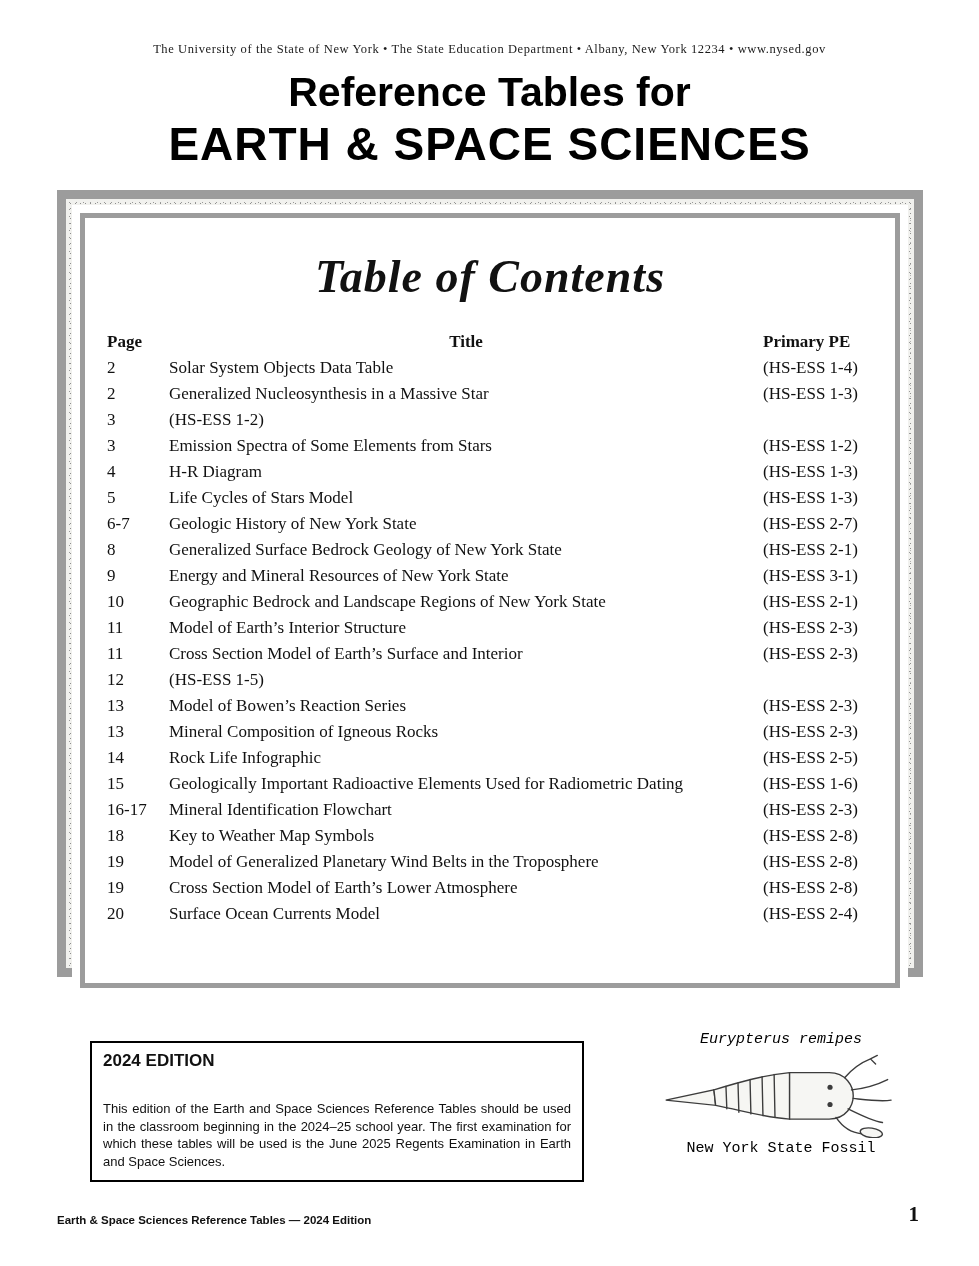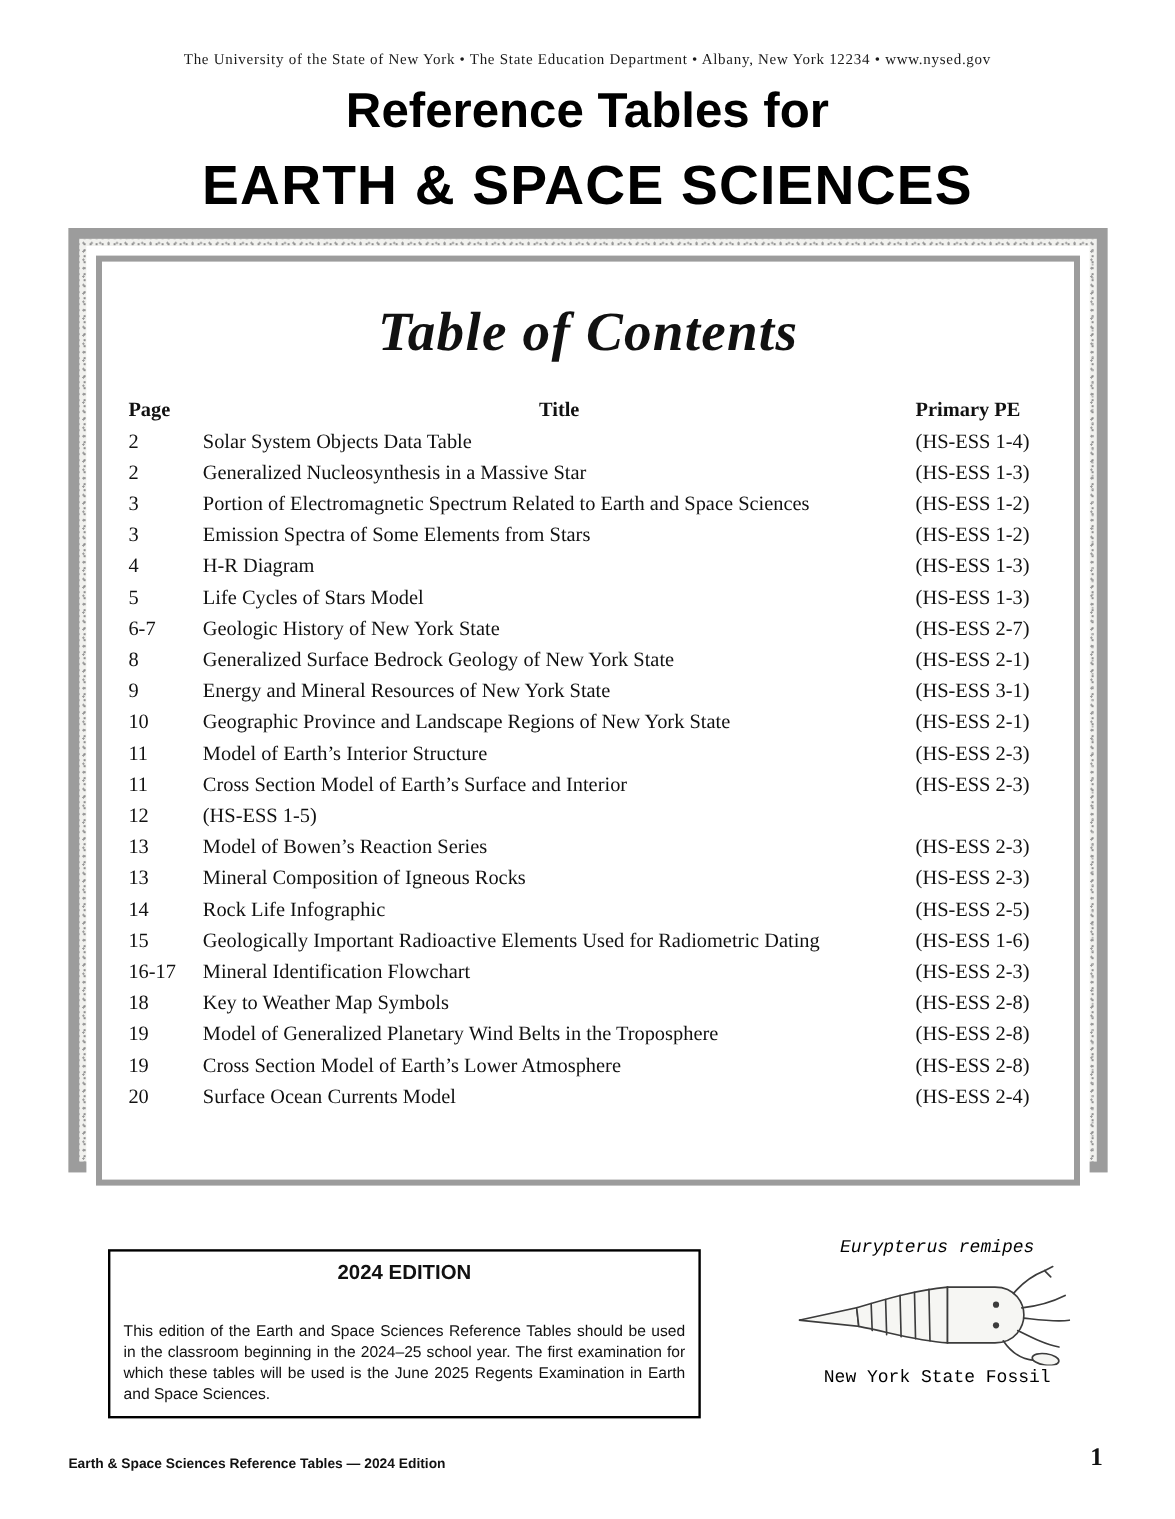--- a/index.html
+++ b/index.html
@@ -20,21 +20,21 @@
   }
 
   .main-title {
     position: absolute; top: 68px; left: 0; right: 0;
     text-align: center;
     font-family: "Liberation Sans", sans-serif;
     font-weight: bold; color: #000;
     line-height: 1.2;
   }
   .main-title .line1 { font-size: 41px; }
-  .main-title .line2 { font-size: 46px; letter-spacing: 1px; margin-top: 10px; }
+  .main-title .line2 { font-size: 46px; letter-spacing: 1px; }
 
   .frame {
     position: absolute; left: 57px; top: 190px;
     width: 866px; height: 787px;
     box-sizing: border-box;
     border: 9px solid #9c9c9c;
     background-color: #f1f1ee;
     background-image:
       radial-gradient(#9a9a9a 0.8px, transparent 0.9px),
       radial-gradient(#b4b4b4 0.7px, transparent 0.8px),
@@ -79,21 +79,21 @@
   .edition-box {
     position: absolute; left: 24px; top: 842px;
     width: 494px;
     box-sizing: border-box;
     background: #ffffff;
     border: 2px solid #000;
     padding: 8px 11px 10px 11px;
     font-family: "Liberation Sans", sans-serif;
   }
   .edition-title {
-    text-align: center; font-weight: bold; font-size: 17px;
+    font-weight: bold; font-size: 17px;
     margin-bottom: 17px;
   }
   .edition-body {
     font-size: 13px; line-height: 1.35;
     text-align: justify;
     margin-top: 29px;
   }
 
   .fossil {
     position: absolute; left: 565px; top: 832px;
@@ -143,21 +143,20 @@
           <span class="col-title">Solar System Objects Data Table</span>
           <span class="col-pe">(HS-ESS 1-4)</span>
         </div>
           <div class="toc-row">
           <span class="col-page">2</span>
           <span class="col-title">Generalized Nucleosynthesis in a Massive Star</span>
           <span class="col-pe">(HS-ESS 1-3)</span>
         </div>
           <div class="toc-row">
           <span class="col-page">3</span>
-          <span class="col-title">Portion of Electromagnetic Spectrum Related to Earth and Space Sciences</span>
           <span class="col-pe">(HS-ESS 1-2)</span>
         </div>
           <div class="toc-row">
           <span class="col-page">3</span>
           <span class="col-title">Emission Spectra of Some Elements from Stars</span>
           <span class="col-pe">(HS-ESS 1-2)</span>
         </div>
           <div class="toc-row">
           <span class="col-page">4</span>
           <span class="col-title">H-R Diagram</span>
@@ -178,21 +177,21 @@
           <span class="col-title">Generalized Surface Bedrock Geology of New York State</span>
           <span class="col-pe">(HS-ESS 2-1)</span>
         </div>
           <div class="toc-row">
           <span class="col-page">9</span>
           <span class="col-title">Energy and Mineral Resources of New York State</span>
           <span class="col-pe">(HS-ESS 3-1)</span>
         </div>
           <div class="toc-row">
           <span class="col-page">10</span>
-          <span class="col-title">Geographic Province and Landscape Regions of New York State</span>
+          <span class="col-title">Geographic Bedrock and Landscape Regions of New York State</span>
           <span class="col-pe">(HS-ESS 2-1)</span>
         </div>
           <div class="toc-row">
           <span class="col-page">11</span>
           <span class="col-title">Model of Earth’s Interior Structure</span>
           <span class="col-pe">(HS-ESS 2-3)</span>
         </div>
           <div class="toc-row">
           <span class="col-page">11</span>
           <span class="col-title">Cross Section Model of Earth’s Surface and Interior</span>

